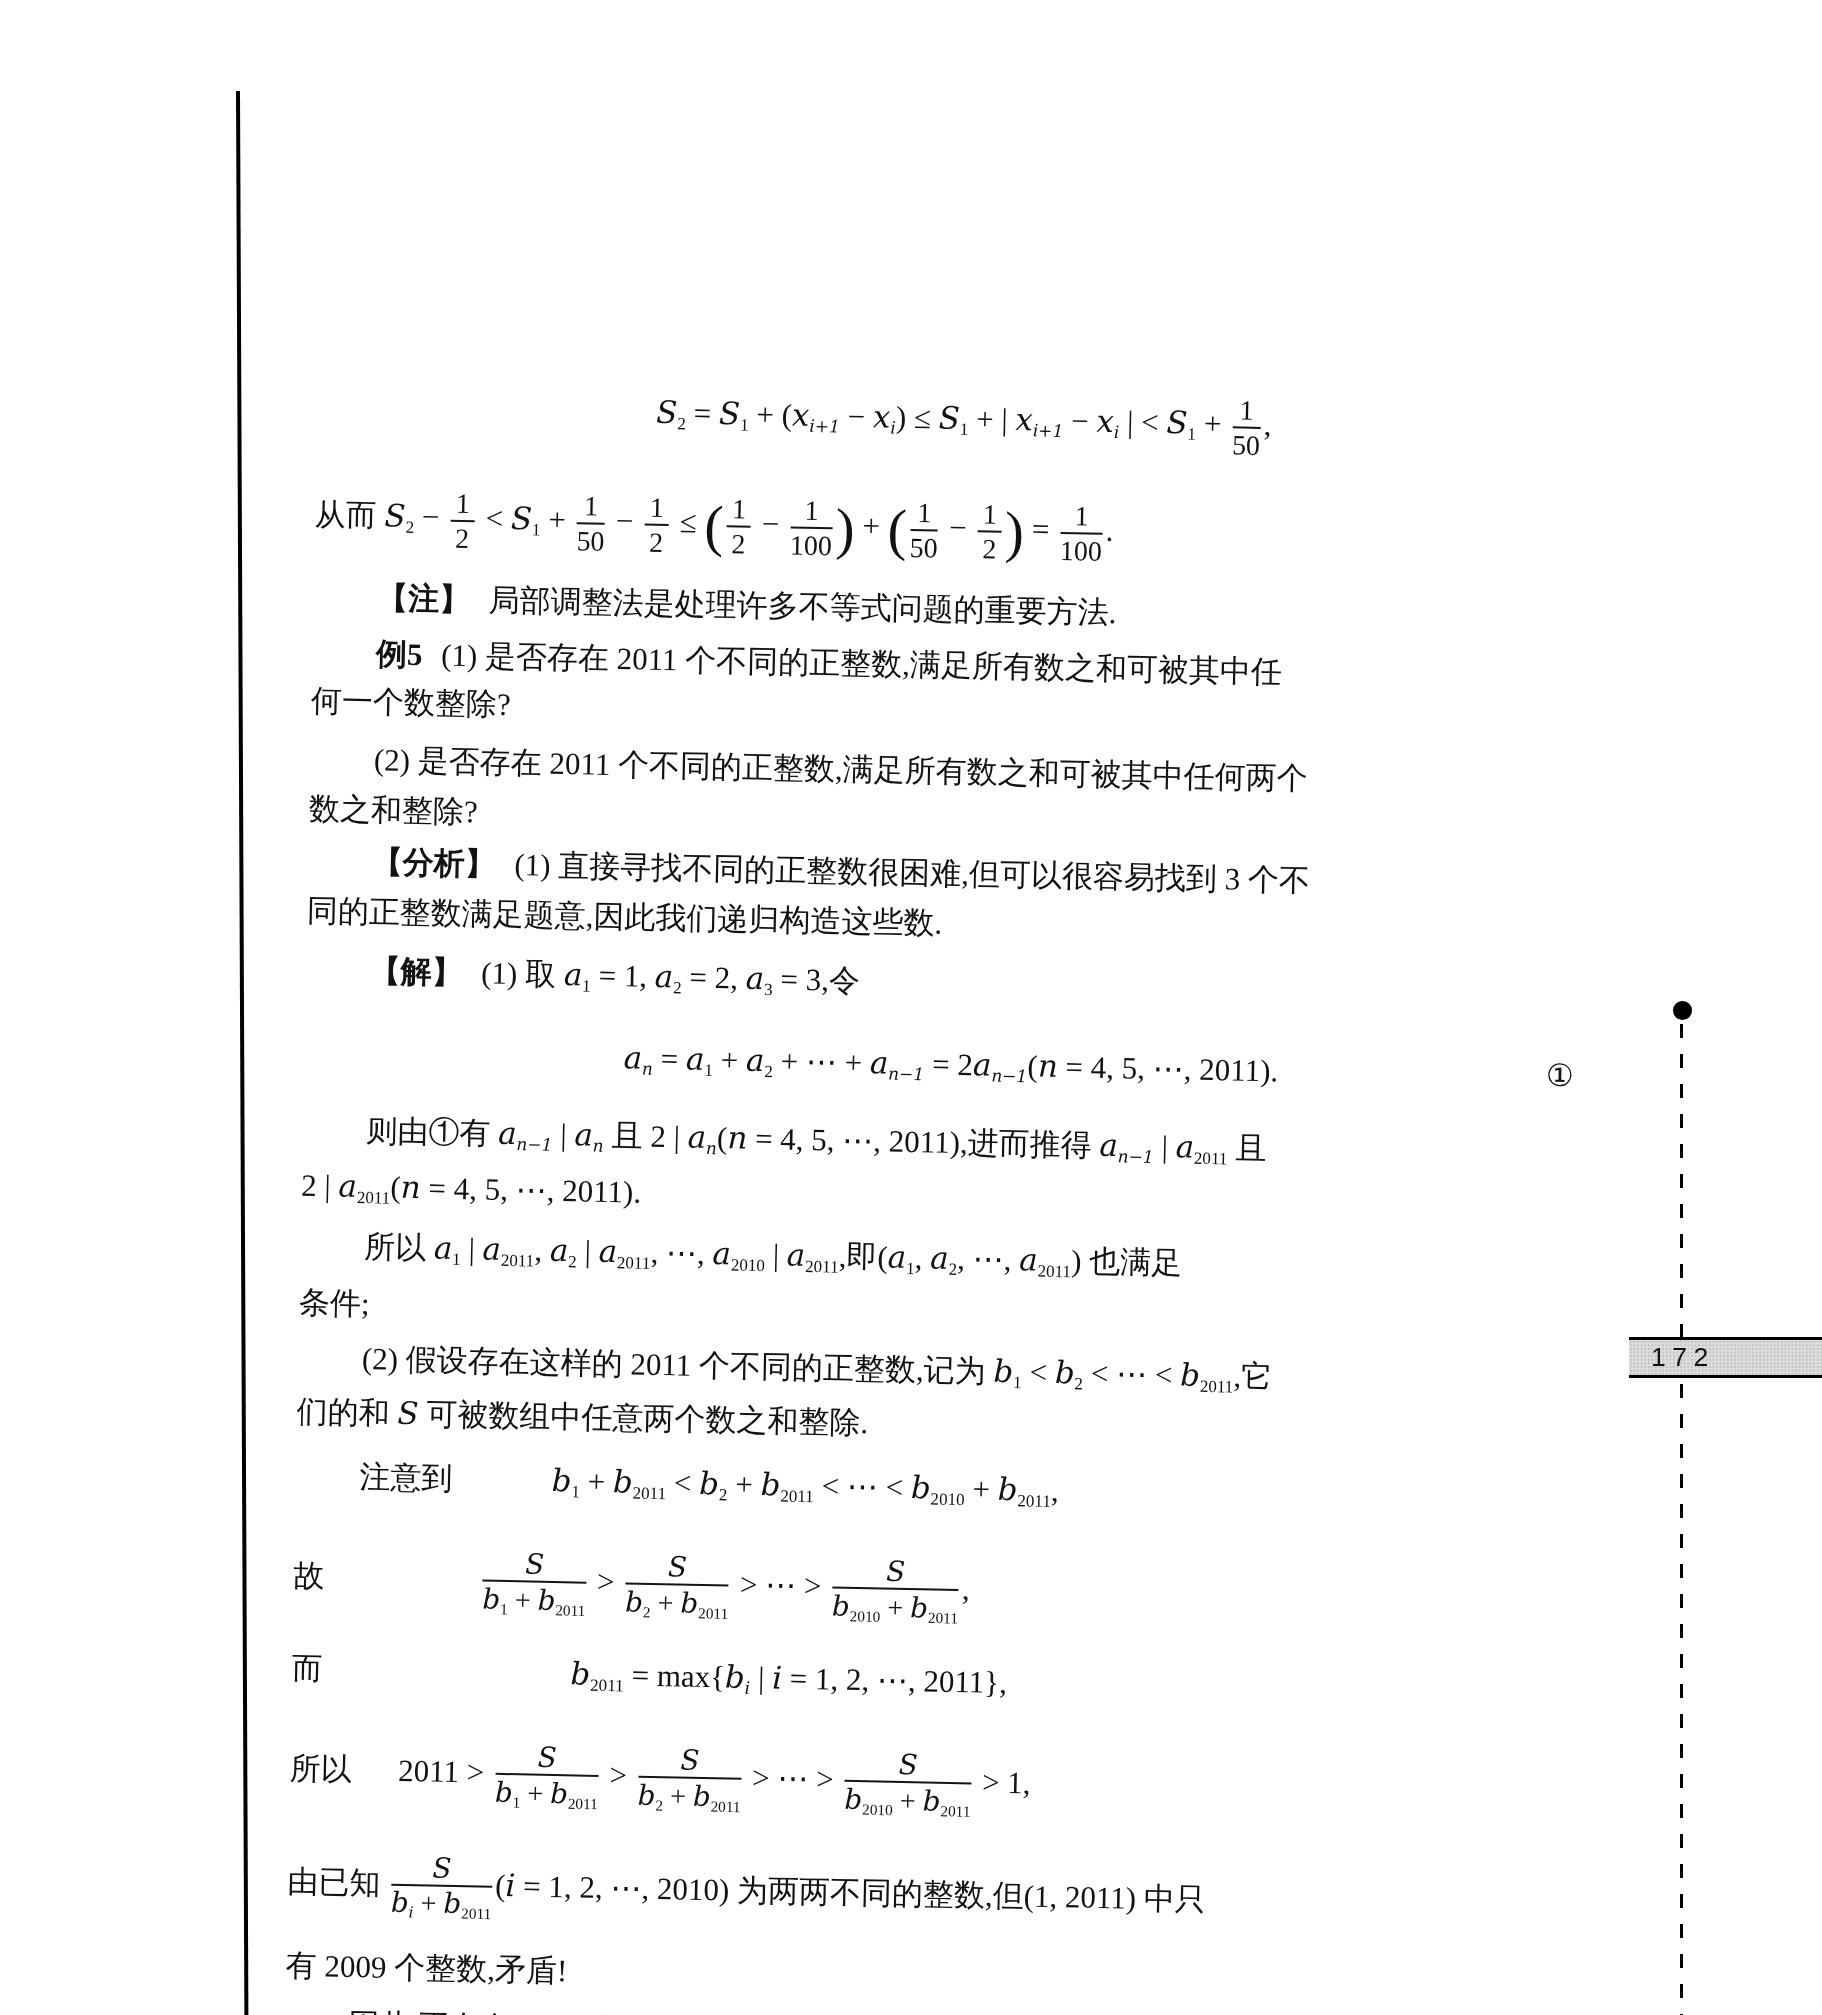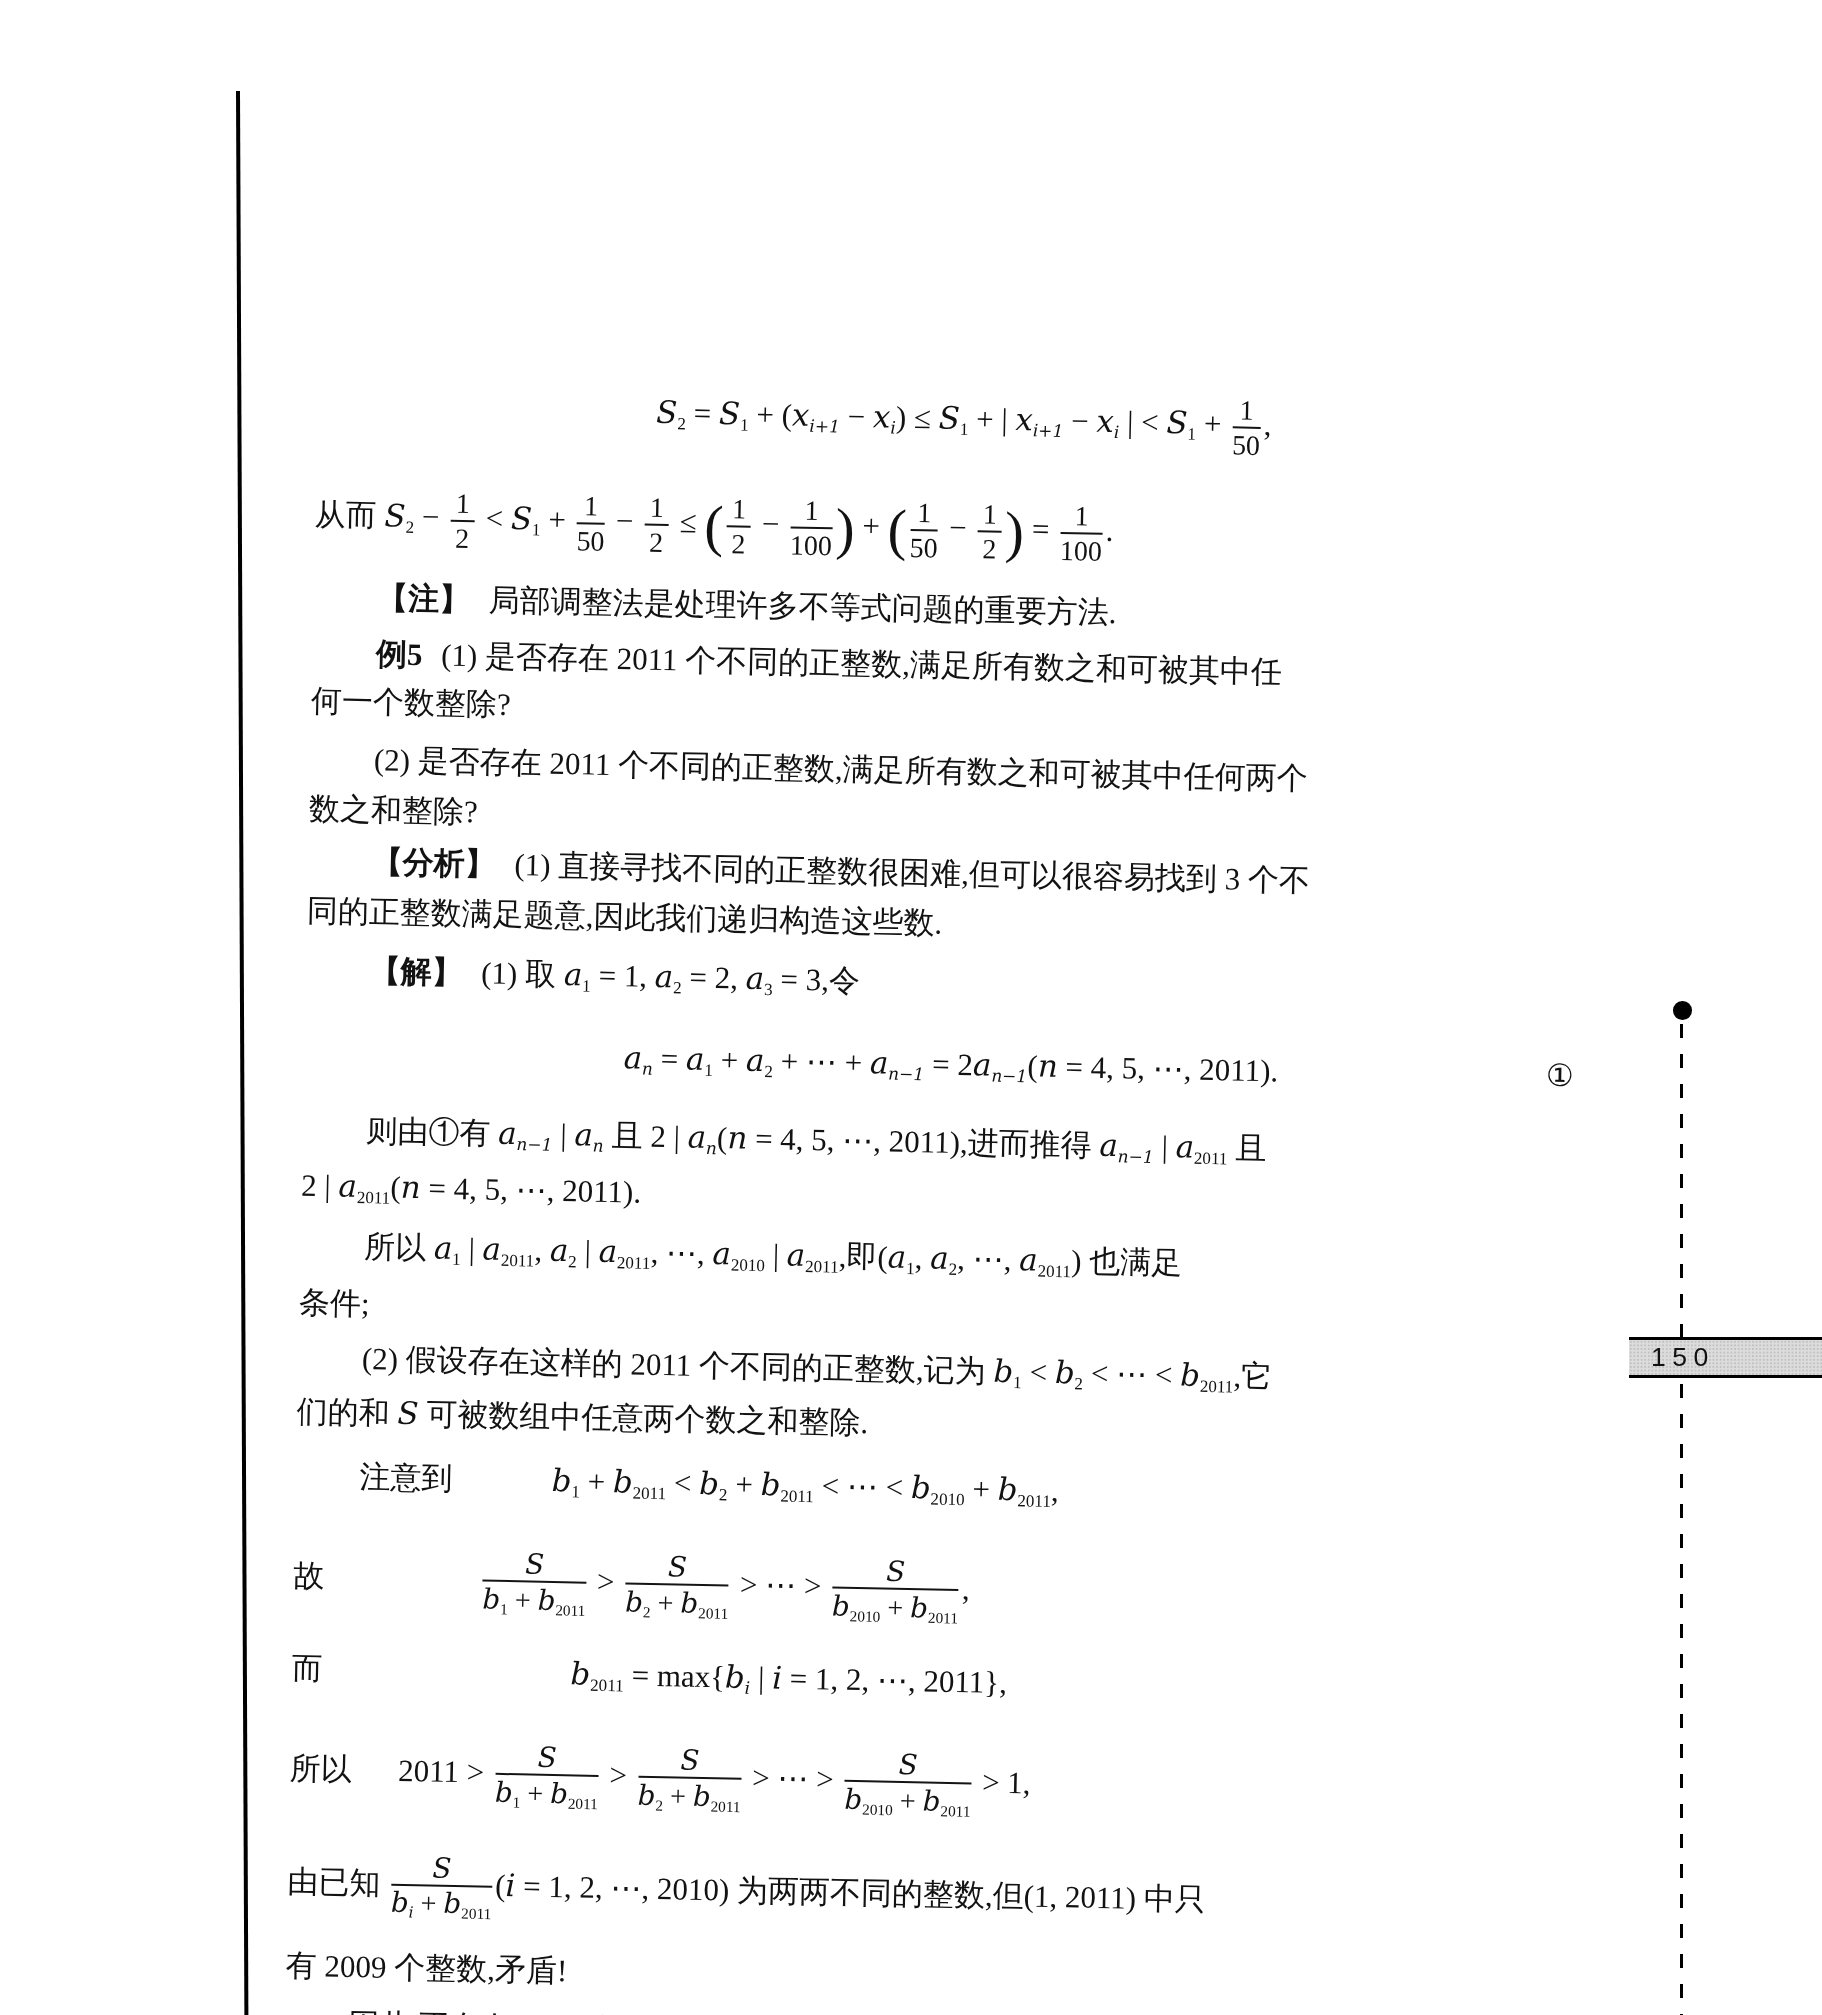--- a/index.html
+++ b/index.html
@@ -70,21 +70,21 @@
 </head>
 <body>
 
 <div class="page">
 
   <div class="left-rule"></div>
   <div class="margin-dot"></div>
   <div class="dash-line"></div>
 
   <div class="pagebox">
-    <span class="pagenum">150</span>
+    <span class="pagenum">172</span>
   </div>
 
   <div class="content">
     <div class="line h250 center"><span class="mvar">S</span><span class="msub">2</span><span class="up"> = </span><span class="mvar">S</span><span class="msub">1</span><span class="up"> + (</span><span class="mvar">x</span><span class="msubi">i+1</span><span class="up"> − </span><span class="mvar">x</span><span class="msubi">i</span><span class="up">) ≤ </span><span class="mvar">S</span><span class="msub">1</span><span class="up"> + | </span><span class="mvar">x</span><span class="msubi">i+1</span><span class="up"> − </span><span class="mvar">x</span><span class="msubi">i</span><span class="up"> | &lt; </span><span class="mvar">S</span><span class="msub">1</span><span class="up"> + </span><span class="frac"><span class="num"><span class="up">1</span></span><span class="den"><span class="up">50</span></span></span><span class="up">,</span></div>
     <div class="line h250 mt20"><span class="up">从而 </span><span class="mvar">S</span><span class="msub">2</span><span class="up"> − </span><span class="frac"><span class="num"><span class="up">1</span></span><span class="den"><span class="up">2</span></span></span><span class="up"> &lt; </span><span class="mvar">S</span><span class="msub">1</span><span class="up"> + </span><span class="frac"><span class="num"><span class="up">1</span></span><span class="den"><span class="up">50</span></span></span><span class="up"> − </span><span class="frac"><span class="num"><span class="up">1</span></span><span class="den"><span class="up">2</span></span></span><span class="up"> ≤ </span><span class="bparen">(</span><span class="frac"><span class="num"><span class="up">1</span></span><span class="den"><span class="up">2</span></span></span><span class="up"> − </span><span class="frac"><span class="num"><span class="up">1</span></span><span class="den"><span class="up">100</span></span></span><span class="bparen">)</span><span class="up"> + </span><span class="bparen">(</span><span class="frac"><span class="num"><span class="up">1</span></span><span class="den"><span class="up">50</span></span></span><span class="up"> − </span><span class="frac"><span class="num"><span class="up">1</span></span><span class="den"><span class="up">2</span></span></span><span class="bparen">)</span><span class="up"> = </span><span class="frac"><span class="num"><span class="up">1</span></span><span class="den"><span class="up">100</span></span></span><span class="up">.</span></div>
     <div class="line mt30 indent"><span class="hd">【注】</span><span class="gap" style="width: 0.6em;"></span><span class="up">局部调整法是处理许多不等式问题的重要方法.</span></div>
     <div class="line mt40 indent"><span class="hd">例5</span><span class="gap" style="width: 0.6em;"></span><span class="up">(1) 是否存在 2011 个不同的正整数,满足所有数之和可被其中任</span></div>
     <div class="line mt20"><span class="up">何一个数整除?</span></div>
     <div class="line mt45 indent"><span class="up">(2) 是否存在 2011 个不同的正整数,满足所有数之和可被其中任何两个</span></div>
     <div class="line mt25"><span class="up">数之和整除?</span></div>

